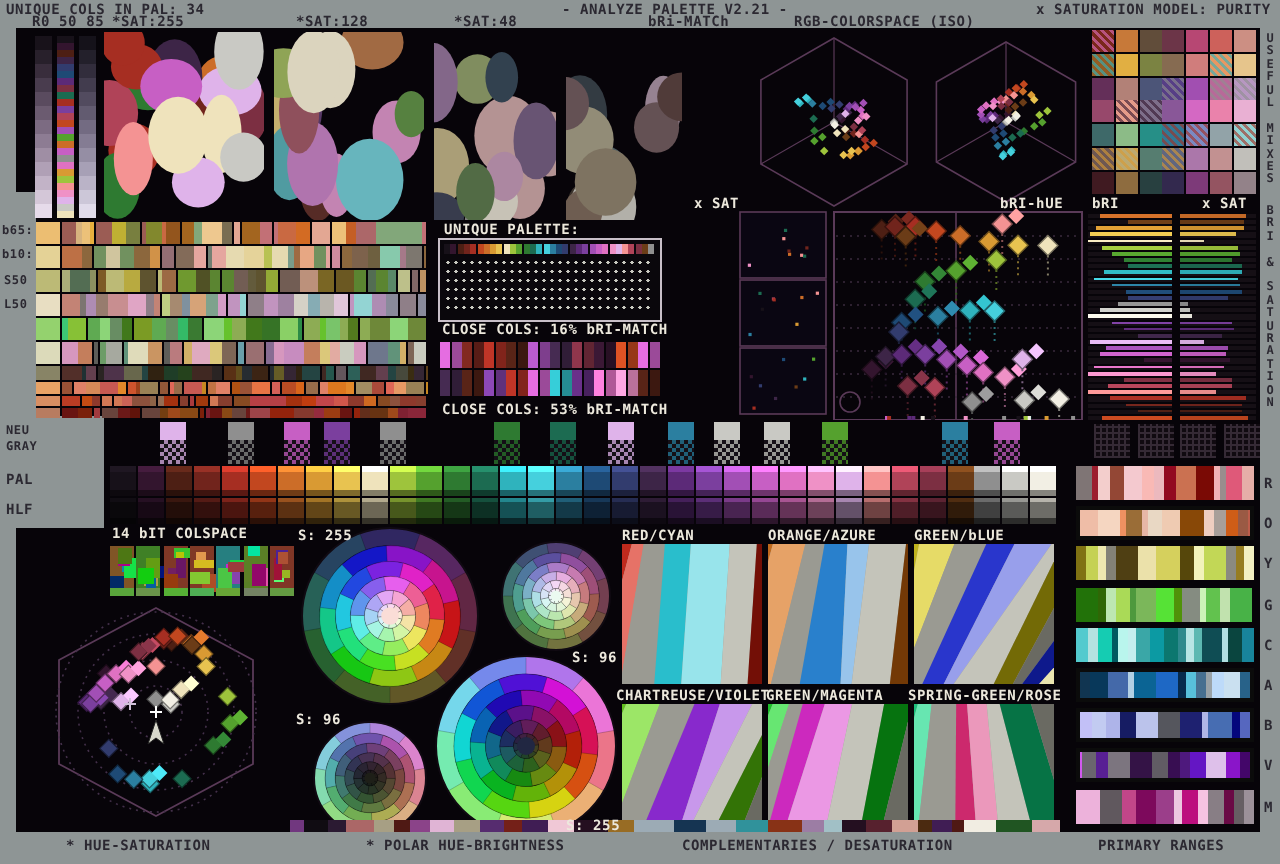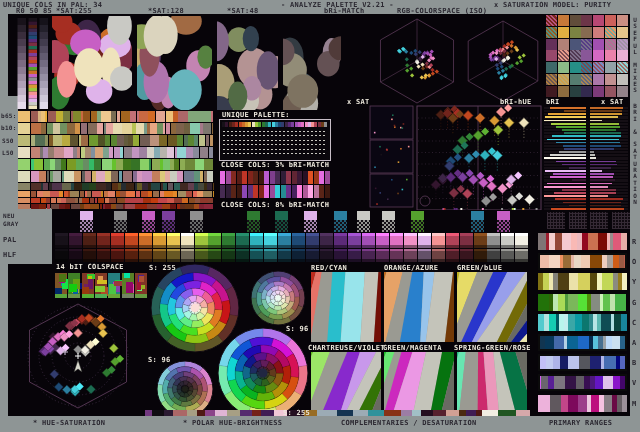--- a/index.html
+++ b/index.html
@@ -11,41 +11,41 @@
   .t6{font-size:6px;line-height:7px;}
   .vert{white-space:pre-line;line-height:6.4px;font-size:6px;letter-spacing:0;text-align:center;}
 </style>
 </head>
 <body>
 
 <div id="app">
 
   <div class="t" style="left:3px;top:1px">UNIQUE COLS IN PAL: 34</div>
   <div class="t" style="left:281px;top:1px">- ANALYZE PALETTE V2.21 -</div>
-  <div class="t" style="left:494px;top:1px">x SATURATION MODEL: PURITY</div>
+  <div class="t" style="left:518px;top:1px">x SATURATION MODEL: PURITY</div>
 
   <div class="t" style="left:16px;top:7px">R0 50 85</div>
   <div class="t" style="left:56px;top:7px">*SAT:255</div>
   <div class="t" style="left:148px;top:7px">*SAT:128</div>
   <div class="t" style="left:227px;top:7px">*SAT:48</div>
   <div class="t" style="left:324px;top:7px">bRi-MATCh</div>
   <div class="t" style="left:397px;top:7px">RGB-COLORSPACE (ISO)</div>
 
   <div class="t t6" style="left:1px;top:112px">b65:</div>
   <div class="t t6" style="left:1px;top:124px">b10:</div>
   <div class="t t6" style="left:2px;top:137px">S50</div>
   <div class="t t6" style="left:2px;top:149px">L50</div>
   <div class="t t6" style="left:3px;top:212px">NEU</div>
   <div class="t t6" style="left:3px;top:220px">GRAY</div>
   <div class="t" style="left:3px;top:236px">PAL</div>
   <div class="t" style="left:3px;top:251px">HLF</div>
 
   <div class="t tw" style="left:222px;top:111px">UNIQUE PALETTE:</div>
-  <div class="t tw" style="left:221px;top:161px">CLOSE COLS: 3% bRI-MATCH</div>
-  <div class="t tw" style="left:221px;top:201px">CLOSE COLS: 8% bRI-MATCH</div>
+  <div class="t tw" style="left:221px;top:161px">CLOSE COLS: 16% bRI-MATCH</div>
+  <div class="t tw" style="left:221px;top:201px">CLOSE COLS: 53% bRI-MATCH</div>
 
   <div class="t tw" style="left:347px;top:98px">x SAT</div>
   <div class="t tw" style="left:500px;top:98px">bRI-hUE</div>
 
   <div class="t tw" style="left:546px;top:98px">bRI</div>
   <div class="t tw" style="left:601px;top:98px">x SAT</div>
   <div class="t t6 vert" style="left:630px;top:17px;width:10px">U
 S
 E
 F

